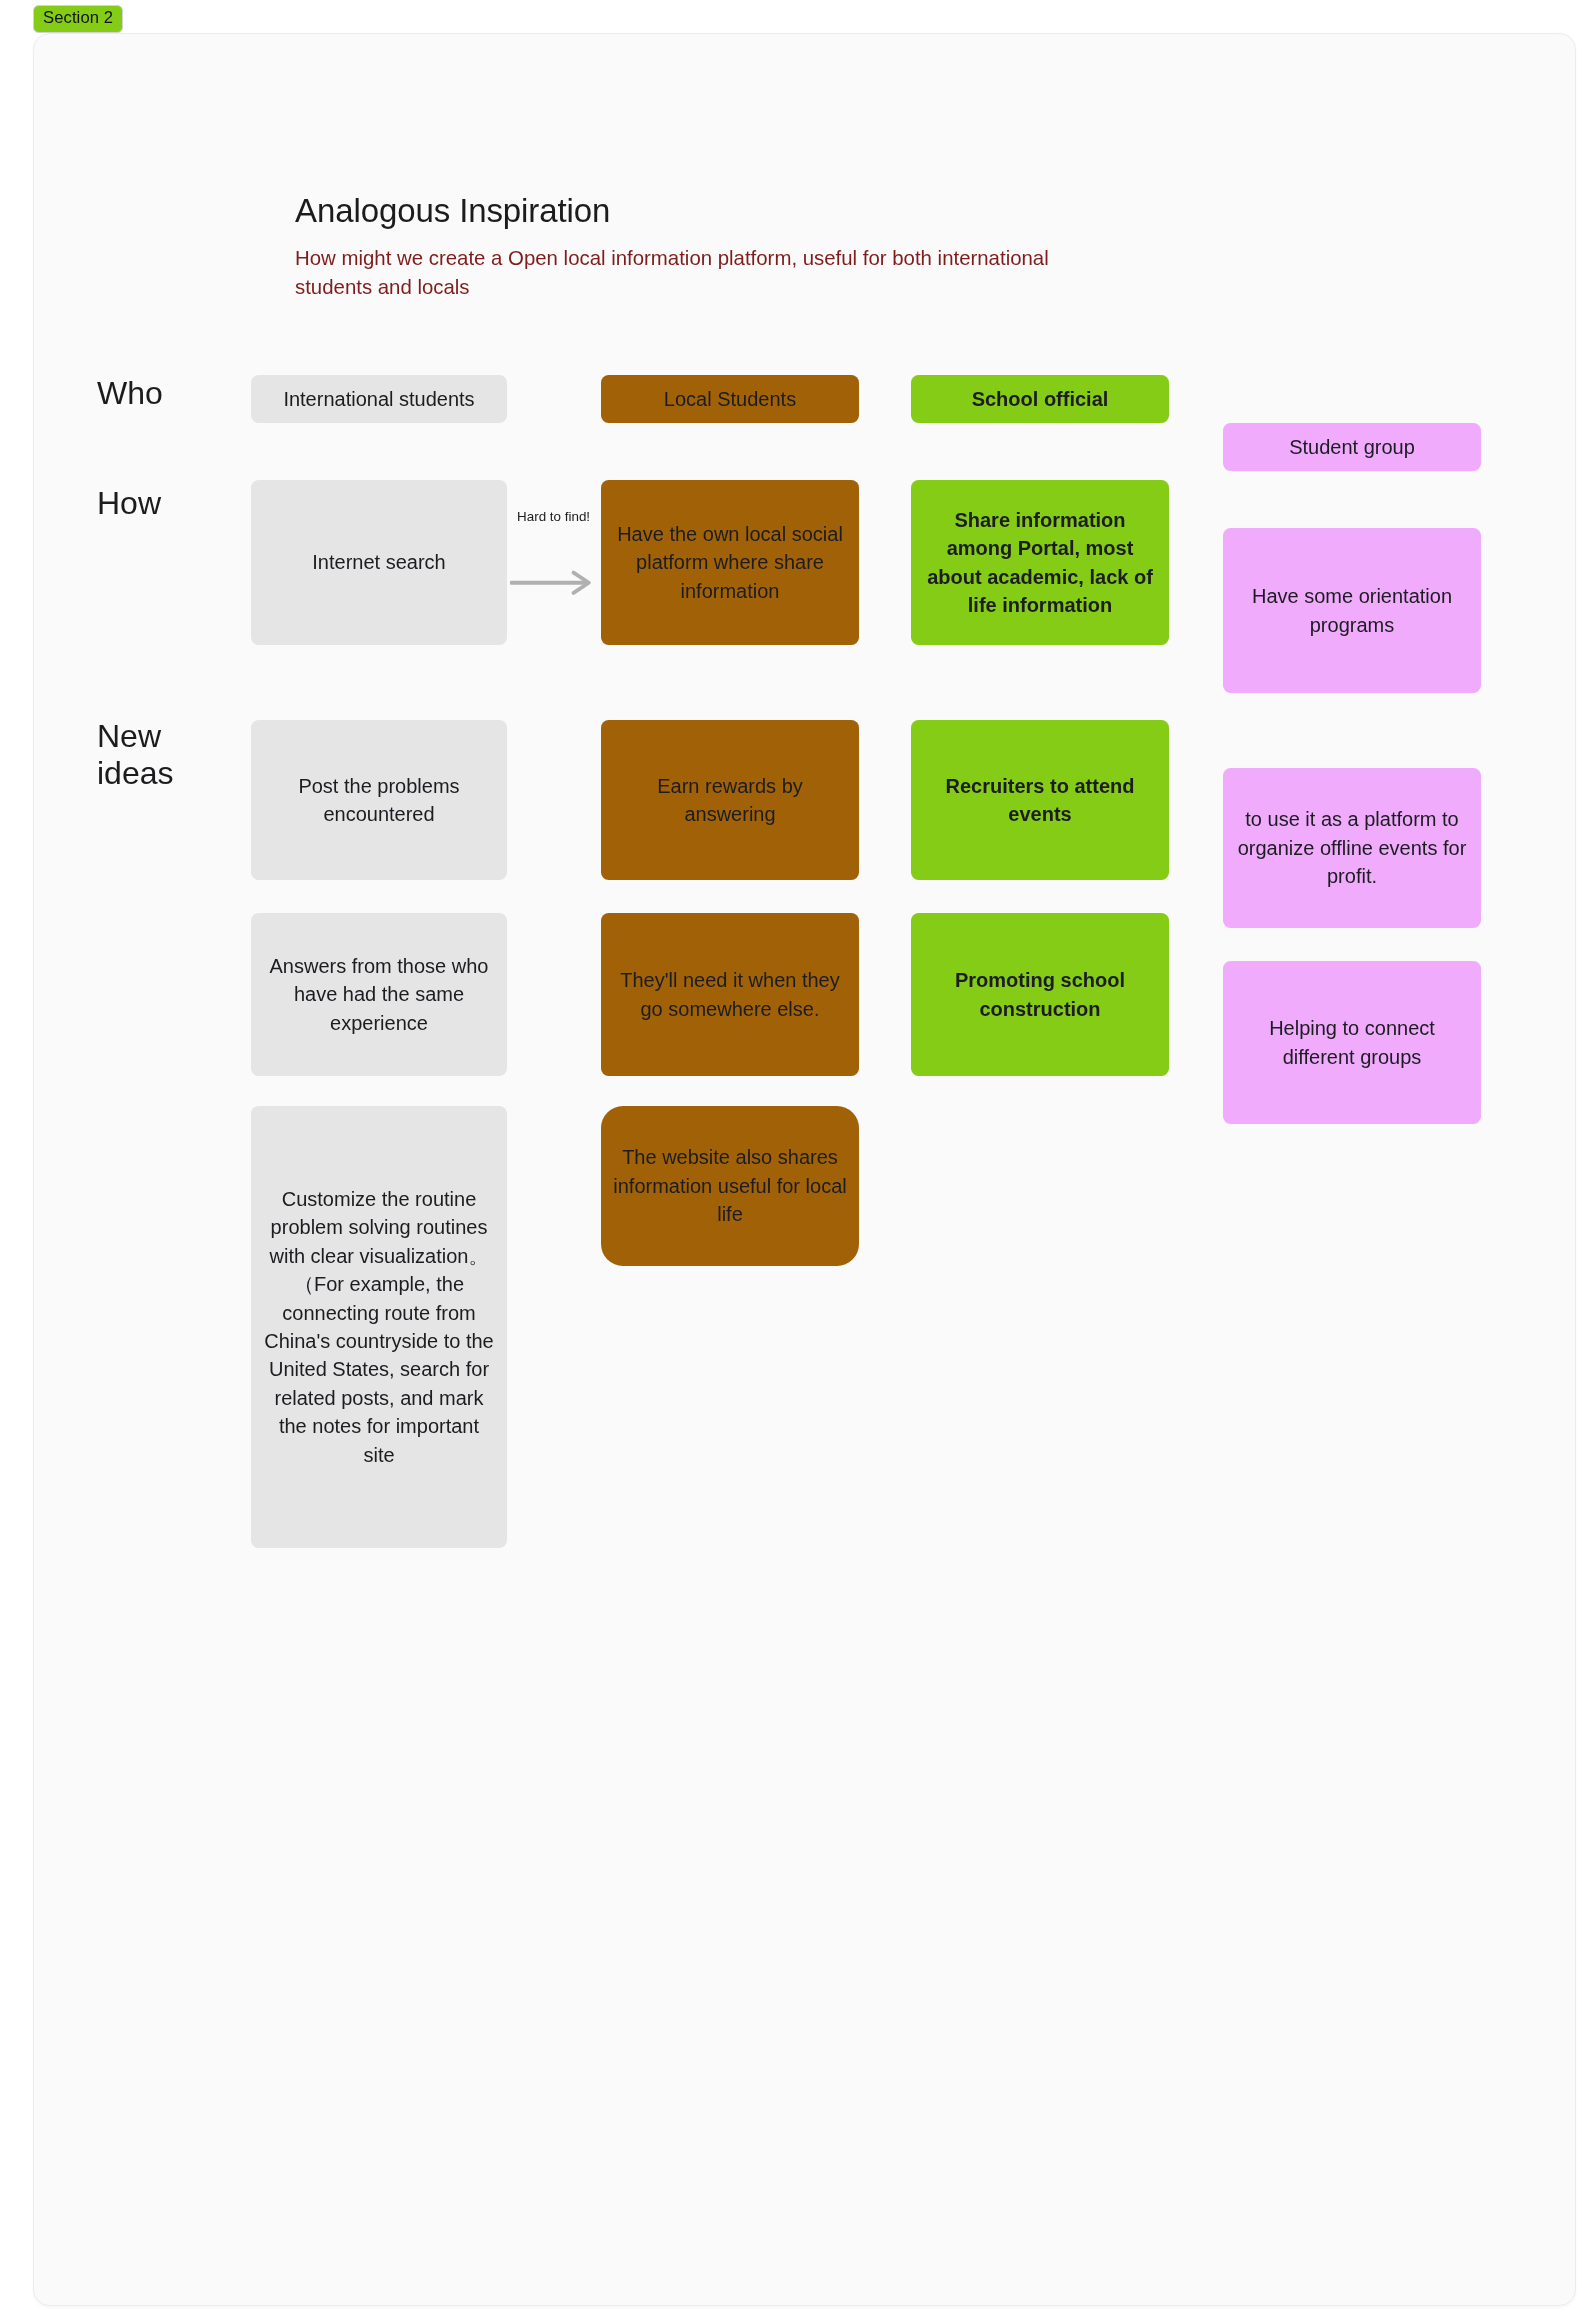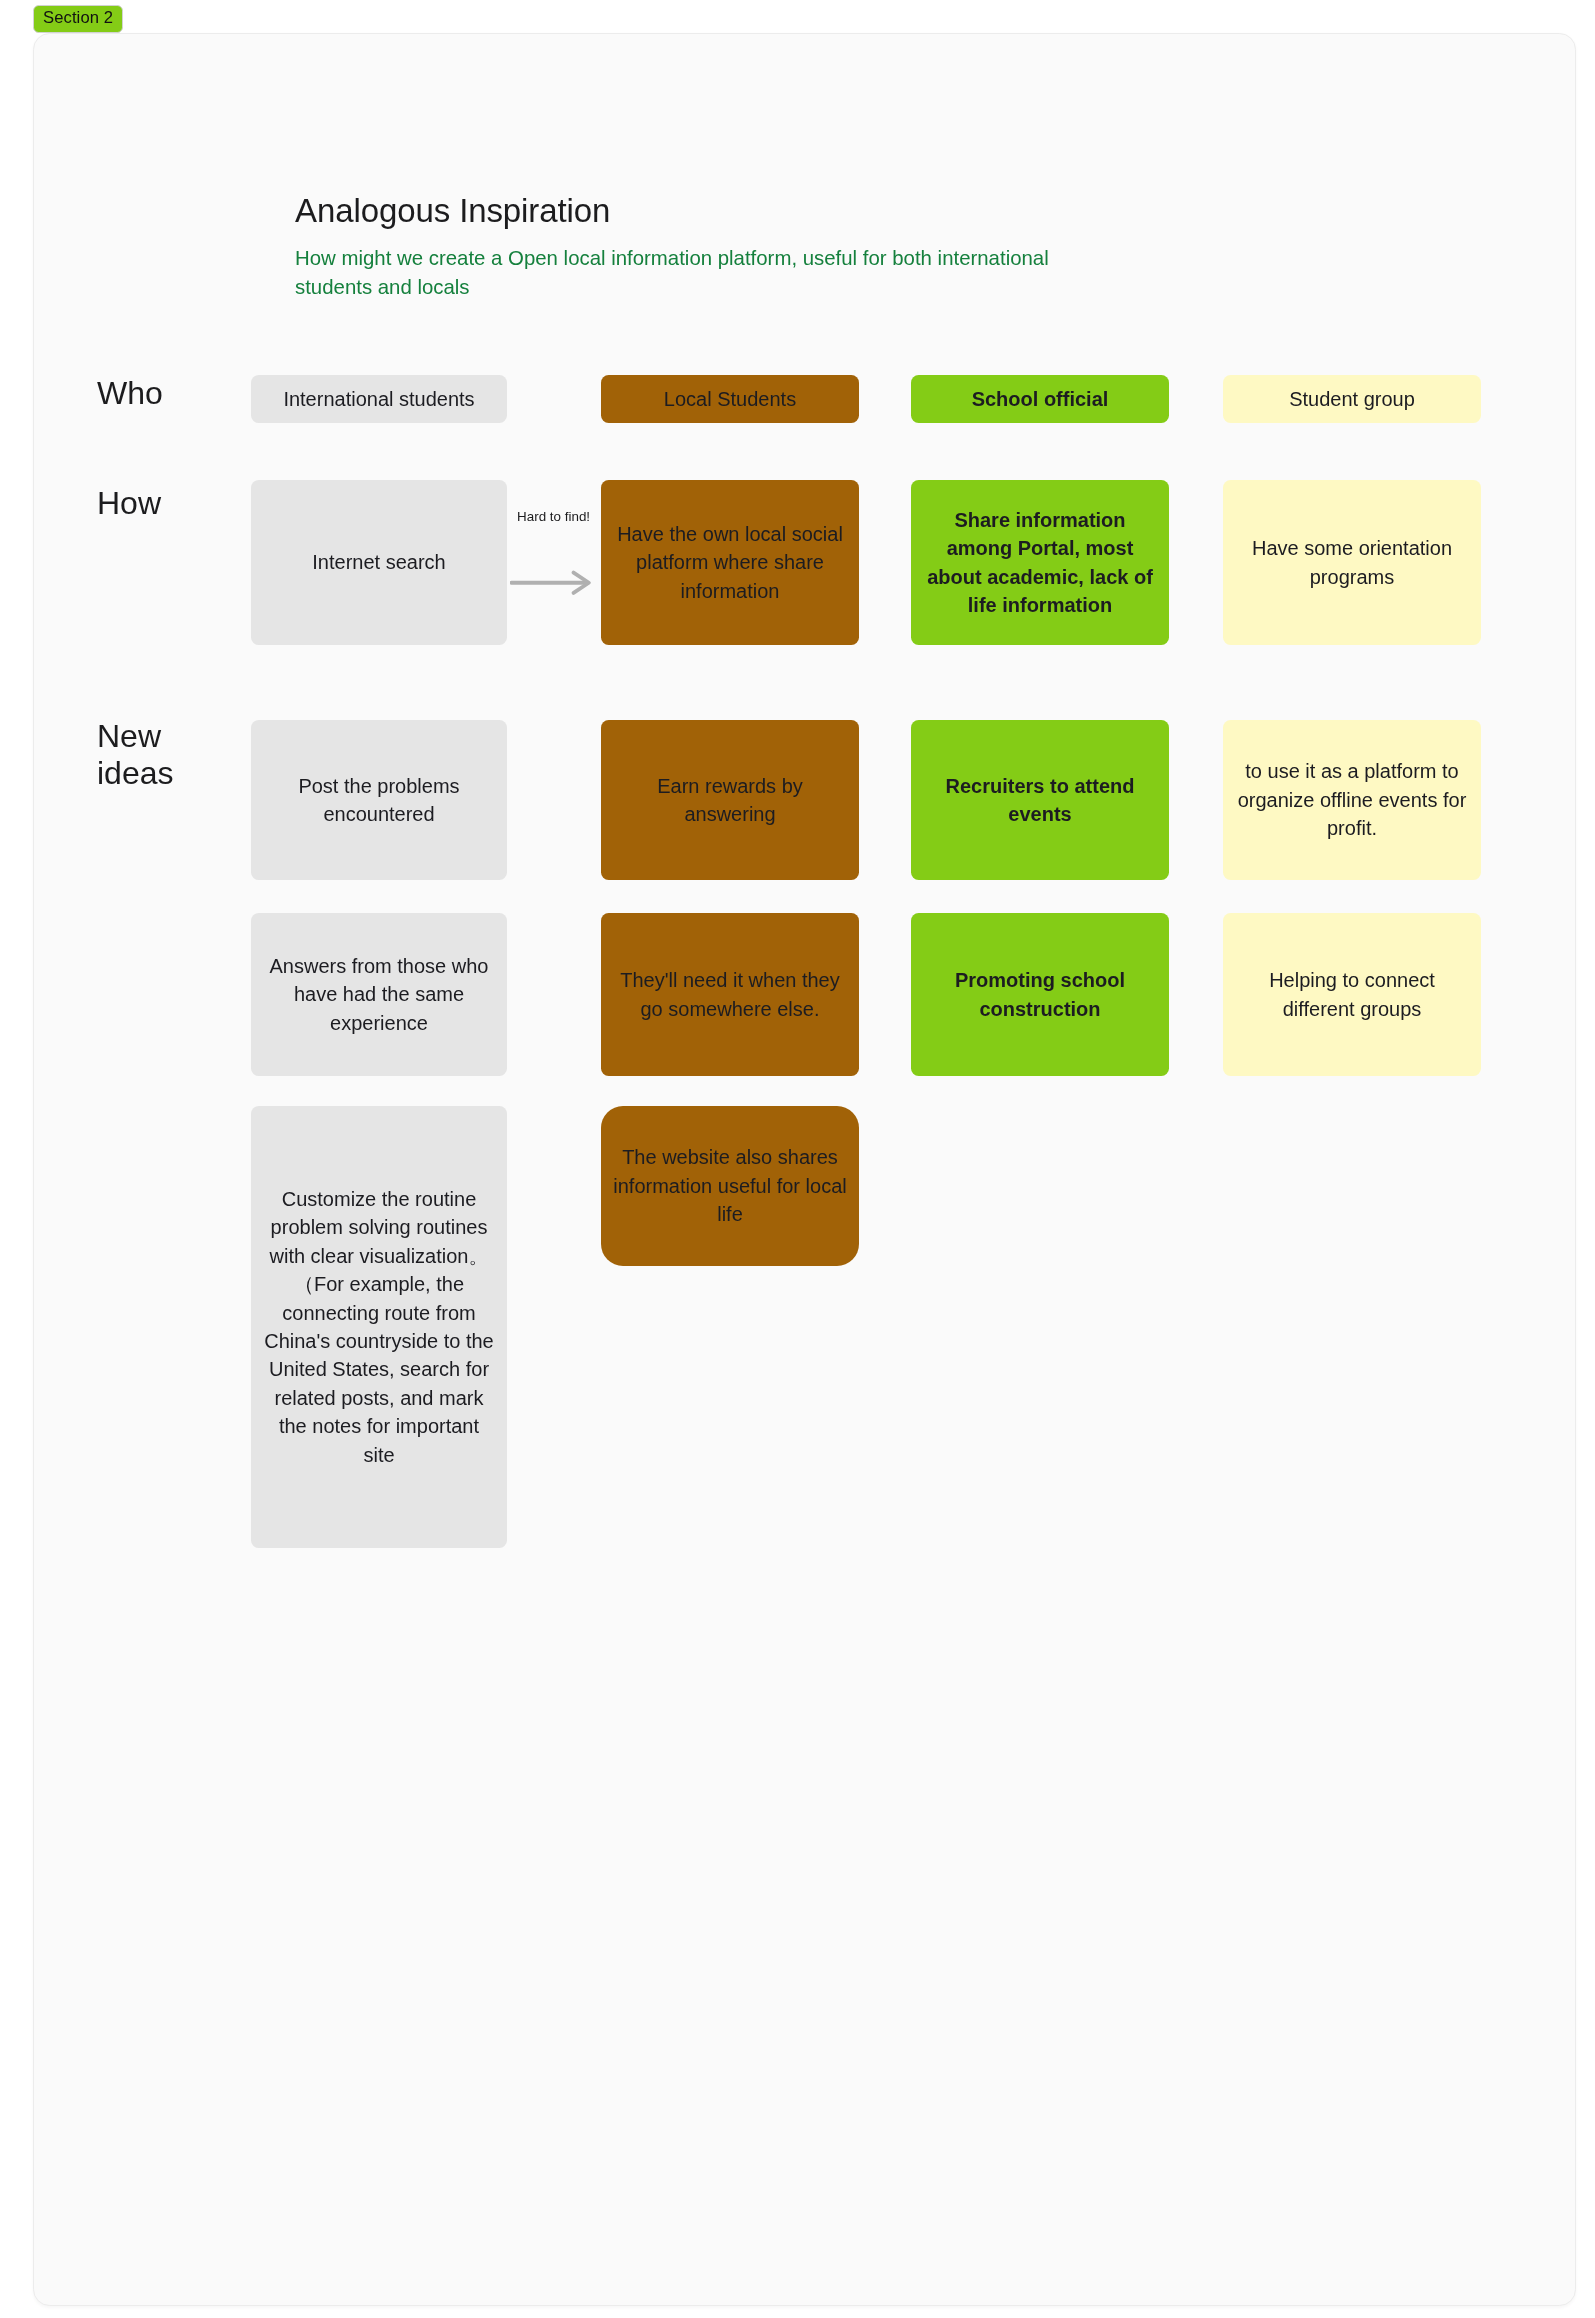--- a/index.html
+++ b/index.html
@@ -56,21 +56,21 @@
     font-size: 33px;
     line-height: 1.15;
     color: #1c1c1e;
     font-weight: 400;
     margin: 0 0 14px 0;
     letter-spacing: -0.1px;
   }
   .page-subtitle {
     font-size: 20.4px;
     line-height: 1.42;
-    color: #15803d;
+    color: #7f1d1d;
     font-weight: 400;
     margin: 0;
     max-width: 791px;
   }
 
   
   .grid-area { position: absolute; left: 0; top: 16px; width: 100%; height: 100%; padding-left: 8px; }
 
   .row-label {
     position: absolute;
@@ -93,21 +93,21 @@
     justify-content: center;
     text-align: center;
     font-size: 20px;
     line-height: 1.42;
     color: #1c1c21;
     padding: 6.4px 11.5px;
   }
   .c-purple { background: #e5e5e5; }
   .c-pink   { background: #a16207; }
   .c-blue   { background: #84cc16; font-weight: bold; }
-  .c-orange { background: #fef9c3; }
+  .c-orange { background: #f0abfc; margin-top: 48px; }
 
   
   .col0 { left: 251px;  width: 256px; }
   .col1 { left: 601px;  width: 258px; }
   .col2 { left: 911px; width: 258px; }
   .col3 { left: 1223px; width: 258px; }
 
   
   .r-who { top: 359px; height: 48px; }
 

